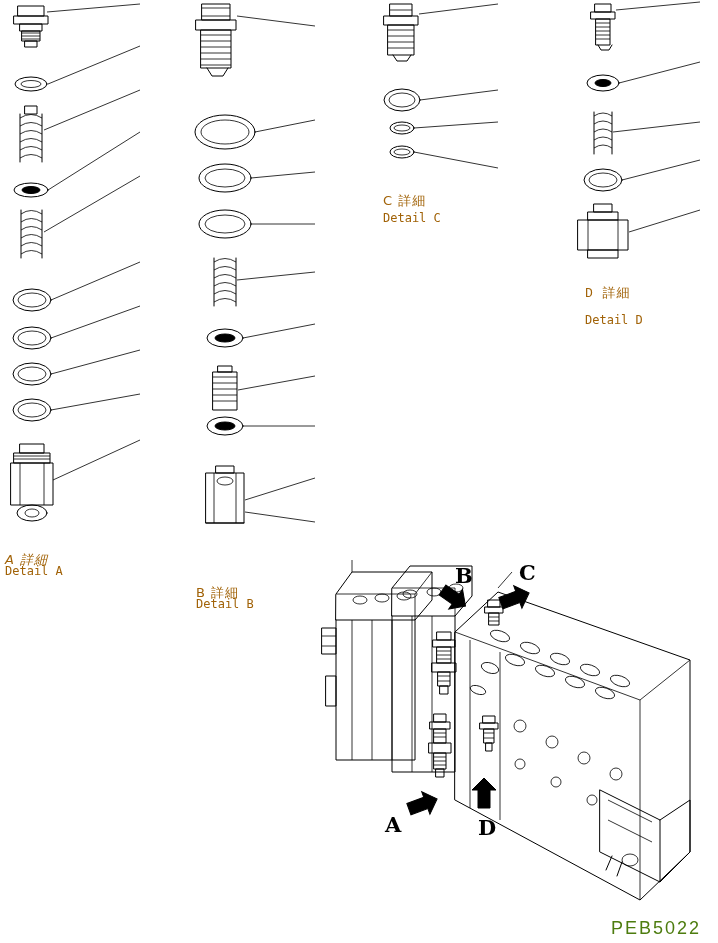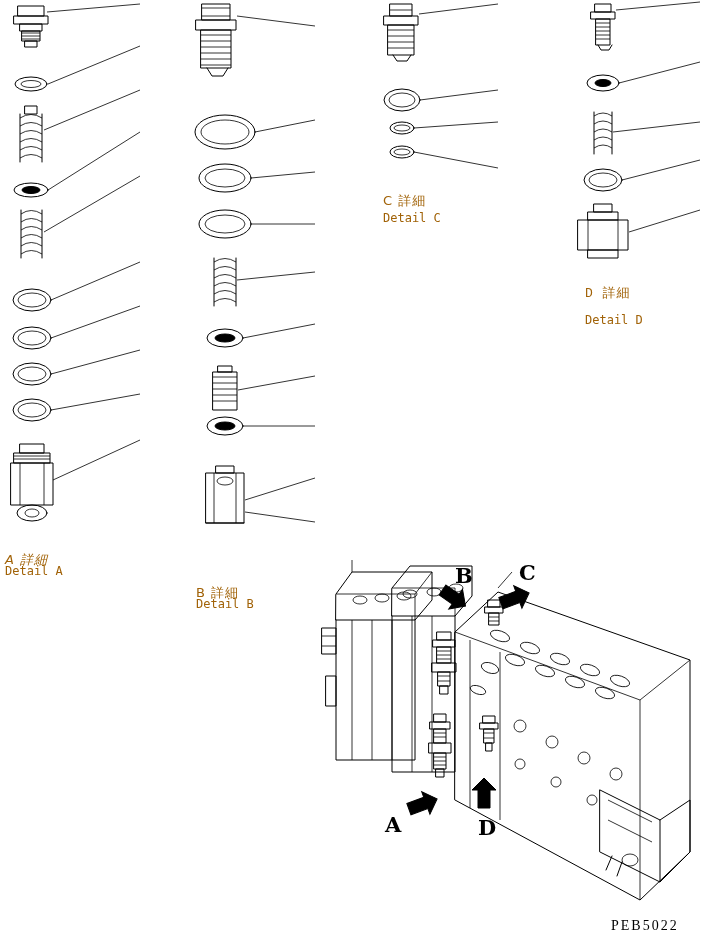--- a/index.html
+++ b/index.html
@@ -42,24 +42,24 @@
   }
   .callout {
     position: absolute;
     font-family: "DejaVu Serif", serif;
     font-size: 21px;
     font-weight: bold;
     color: #000000;
   }
   .partno {
     position: absolute;
-    font-family: Liberation Serif, serif;
-    font-size: 14px;
+    font-family: Liberation Sans, sans-serif;
+    font-size: 18px;
     letter-spacing: 2px;
-    color: #000000;
+    color: #4d7c0f;
   }
   .stroke {
     fill: none;
     stroke: #000000;
     stroke-width: 1;
     stroke-linecap: round;
     stroke-linejoin: round;
   }
   .thin {
     fill: none;

